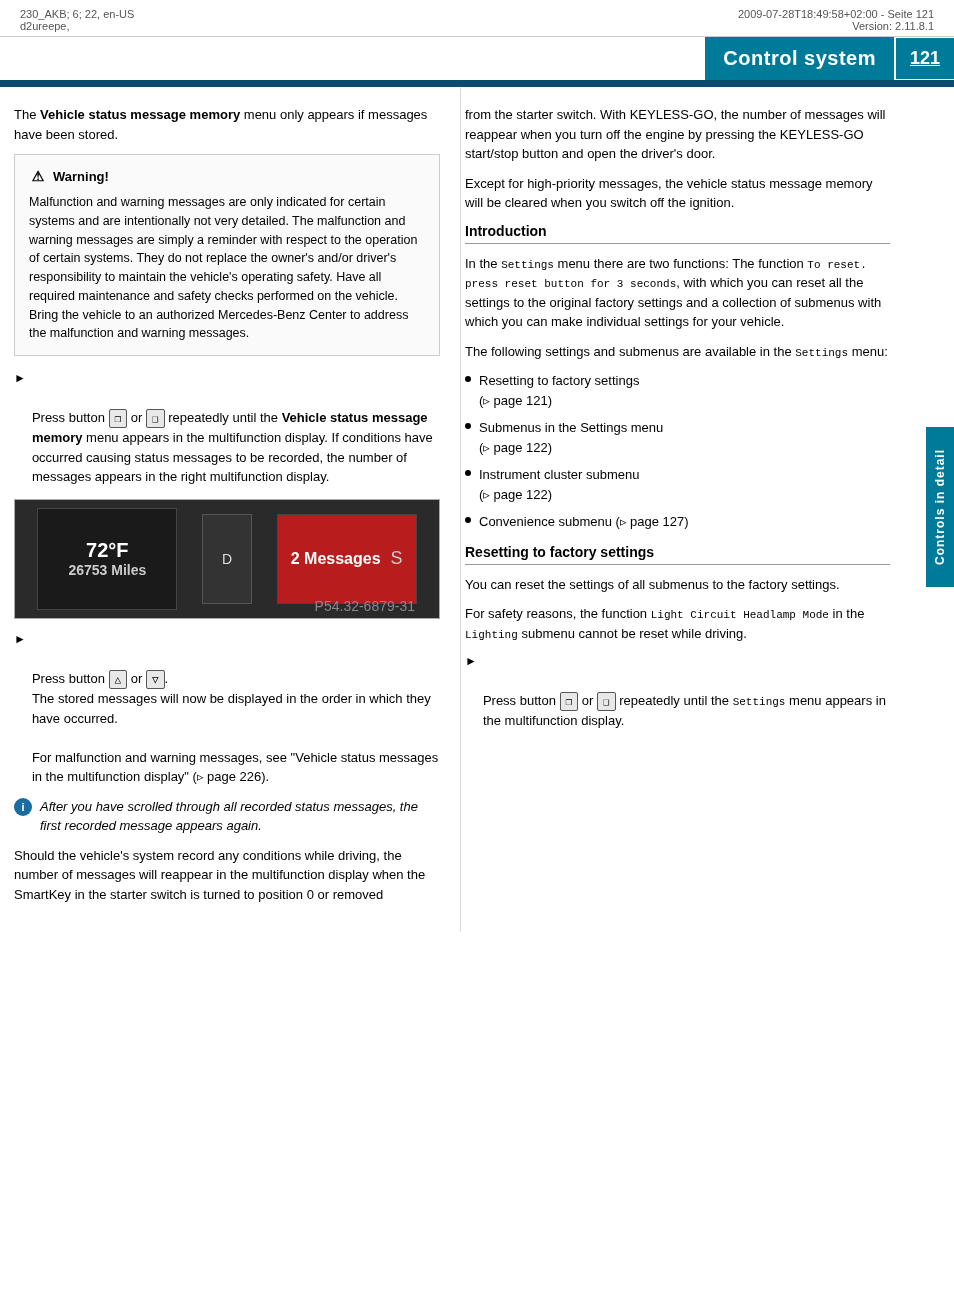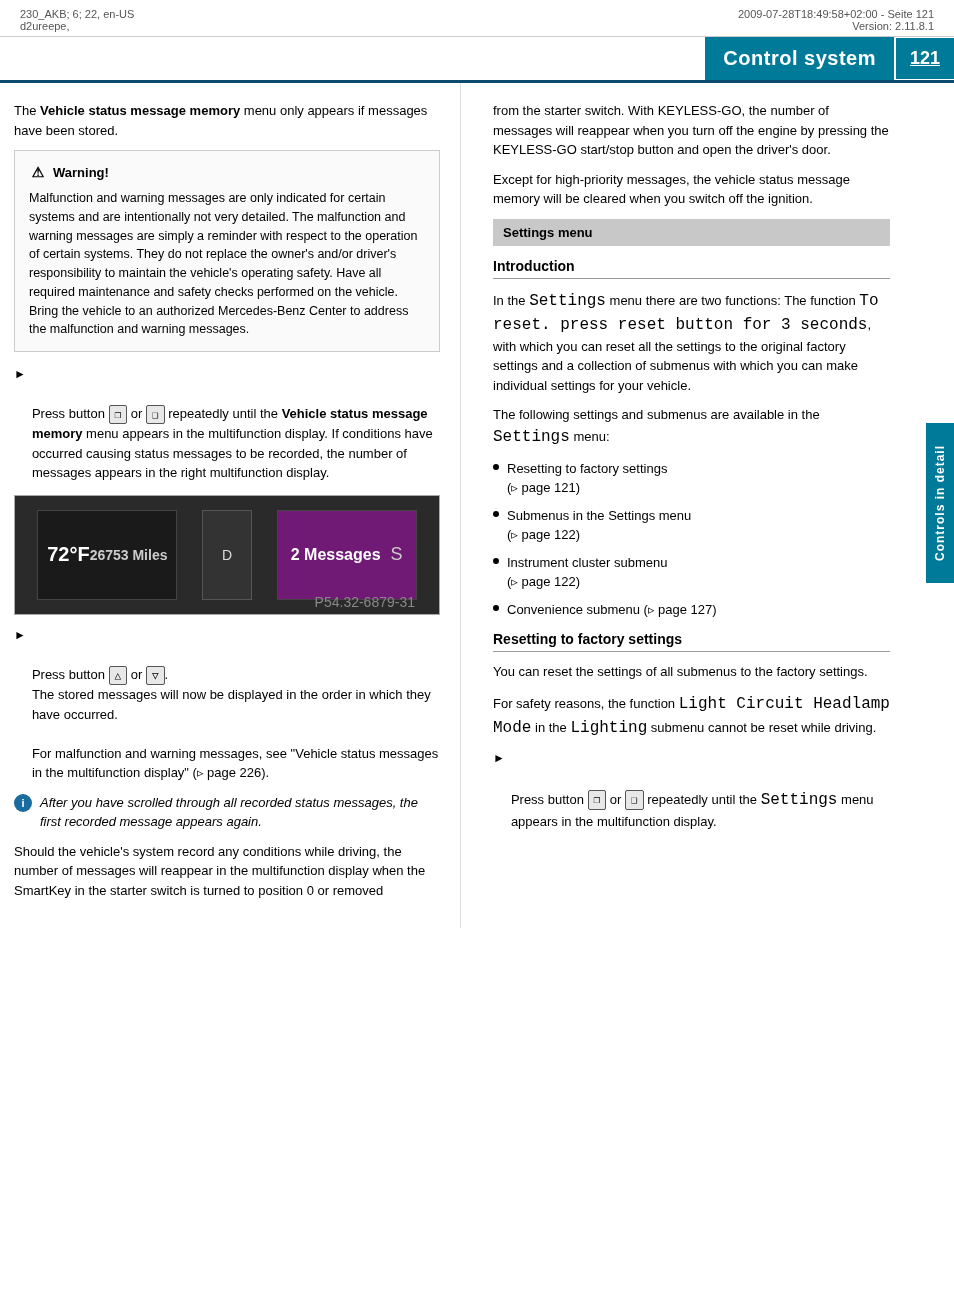--- a/index.html
+++ b/index.html
@@ -20,21 +20,21 @@
       font-size: 11px;
       color: #555;
       border-bottom: 1px solid #ccc;
     }
 
     
     .title-bar {
       display: flex;
       align-items: stretch;
       background: #fff;
-      border-bottom: 3px solid #0c4a6e;
+      border-bottom: 7px solid #0c4a6e;
       padding: 0;
       margin-bottom: 0;
     }
     .title-bar-spacer {
       flex: 1;
     }
     .title-bar-right {
       display: flex;
       align-items: center;
     }
@@ -84,21 +84,21 @@
       position: relative;
     }
 
     .left-column {
       width: 460px;
       padding: 18px 20px 18px 14px;
     }
 
     .right-column {
       width: 460px;
-      padding: 18px 30px 18px 32px;
+      padding: 18px 30px 18px 4px;
       border-left: 1px solid #ddd;
     }
 
     
     p { margin-bottom: 10px; line-height: 1.5; }
     b, strong { font-weight: bold; }
 
     
     .warning-box {
       border: 1px solid #ccc;
@@ -187,43 +187,44 @@
       display: flex;
       align-items: center;
       justify-content: space-around;
       padding: 10px;
       position: relative;
     }
     .dash-left {
       background: #1a1a1a;
       color: #fff;
       width: 140px;
-      height: 90px;
-      display: flex;
+      height: 102px;
+      display: flex;
+      flex-direction: column;
       align-items: center;
       justify-content: center;
       font-size: 18px;
       font-weight: bold;
       border: 1px solid #444;
     }
     .dash-left .temp { font-size: 20px; }
     .dash-left .miles { font-size: 14px; color: #ccc; }
     .dash-center {
       color: #ddd;
       font-size: 14px;
       background: #333;
       width: 50px;
       height: 90px;
       display: flex;
       align-items: center;
       justify-content: center;
       border: 1px solid #555;
     }
     .dash-right {
-      background: #701a75;
+      background: #b91c1c;
       color: #fff;
       width: 140px;
       height: 90px;
       display: flex;
       flex-direction: column;
       align-items: center;
       justify-content: center;
       border: 1px solid #444;
       font-size: 13px;
     }
@@ -268,21 +269,21 @@
       border-radius: 50%;
       margin-right: 8px;
       margin-top: 5px;
       flex-shrink: 0;
     }
     .bullet-content { flex: 1; line-height: 1.5; }
 
     
     code {
       font-family: 'Courier New', Courier, monospace;
-      font-size: 16px;
+      font-size: 11px;
     }
   </style>
 </head>
 <body>
 
 <div class="page-header">
   <div>
     <div>230_AKB; 6; 22, en-US</div>
     <div>d2ureepe,</div>
   </div>
@@ -359,21 +360,20 @@
     <p>Should the vehicle's system record any conditions while driving, the number of messages will reappear in the multifunction display when the SmartKey in the starter switch is turned to position 0 or removed</p>
 
   </div>
 
   <div class="right-column">
 
     <p>from the starter switch. With KEYLESS-GO, the number of messages will reappear when you turn off the engine by pressing the KEYLESS-GO start/stop button and open the driver's door.</p>
 
     <p>Except for high-priority messages, the vehicle status message memory will be cleared when you switch off the ignition.</p>
 
-    <div class="section-header">Settings menu</div>
 
     <div class="subsection-header">Introduction</div>
 
     <p>
       In the <code>Settings</code> menu there are two functions: The function <code>To reset. press reset button for 3 seconds</code>, with which you can reset all the settings to the original factory settings and a collection of submenus with which you can make individual settings for your vehicle.
     </p>
 
     <p>
       The following settings and submenus are available in the <code>Settings</code> menu:
     </p>

